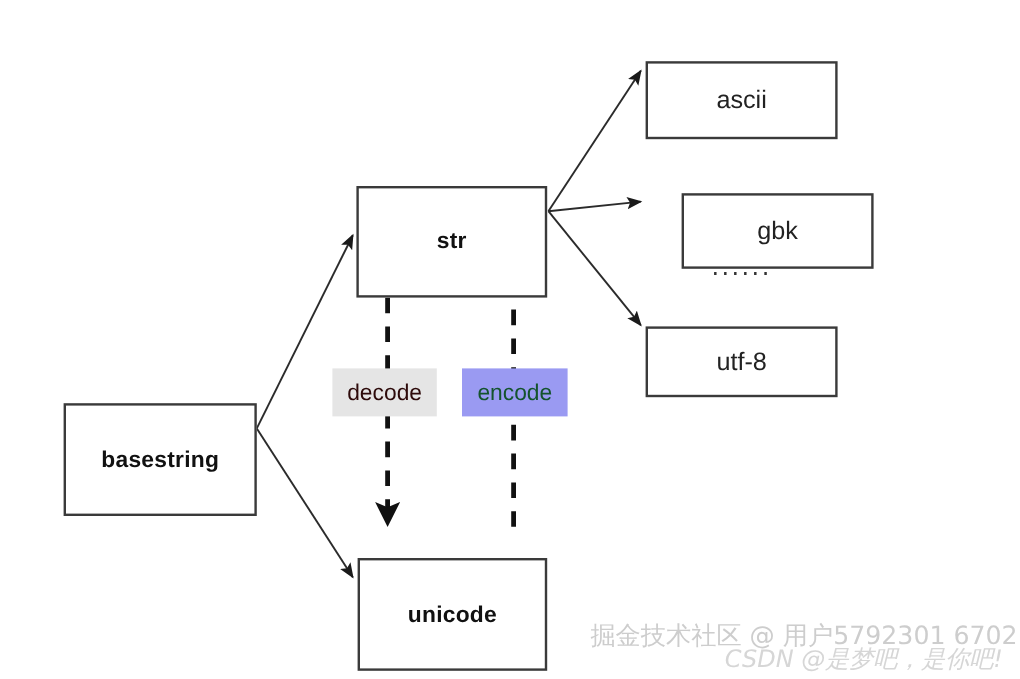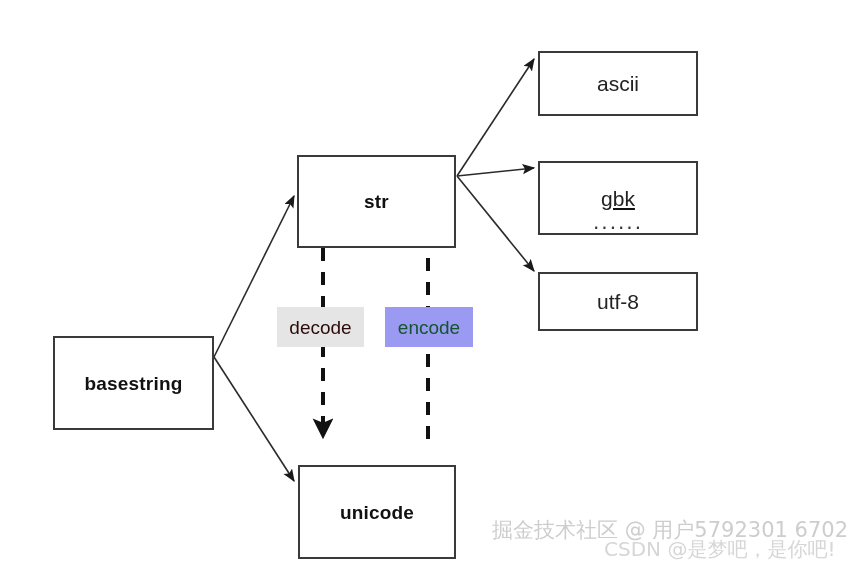--- a/index.html
+++ b/index.html
@@ -59,21 +59,21 @@
   .node.enc .node-label {
     font-weight: normal;
     font-size: 21px;
     color: #222222;
   }
 
   #node-basestring { left: 53px;  top: 311px; width: 161px; height: 94px; }
   #node-str        { left: 297px; top: 130px; width: 159px; height: 93px; justify-content: center; }
   #node-unicode    { left: 298px; top: 440px; width: 158px; height: 94px; }
   #node-ascii      { left: 538px; top: 26px;  width: 160px; height: 65px; }
-  #node-gbk        { left: 538px; top: 136px; width: 160px; height: 74px; text-decoration: underline; }
+  #node-gbk        { left: 568px; top: 136px; width: 160px; height: 63px; }
   #node-utf8       { left: 538px; top: 247px; width: 160px; height: 59px; }
 
   .ellipsis {
     position: absolute;
     left: 538px;
     top: 206px;
     width: 160px;
     height: 32px;
     display: flex;
     align-items: center;
@@ -117,20 +117,21 @@
     font-size: 21px;
     color: #c9c9c9;
     opacity: 0.92;
   }
   #watermark-csdn {
     left: 604px;
     top: 536px;
     font-size: 20px;
     color: #d2d2d2;
     opacity: 0.9;
+    font-style: italic;
   }
 </style>
 </head>
 <body>
 
 <div id="canvas">
 
   <svg class="edges" viewBox="0 0 850 566" xmlns="http://www.w3.org/2000/svg">
     <defs>
       <marker id="arrowSolid" markerWidth="9" markerHeight="9" refX="7.2" refY="3.2" orient="auto" markerUnits="strokeWidth">

